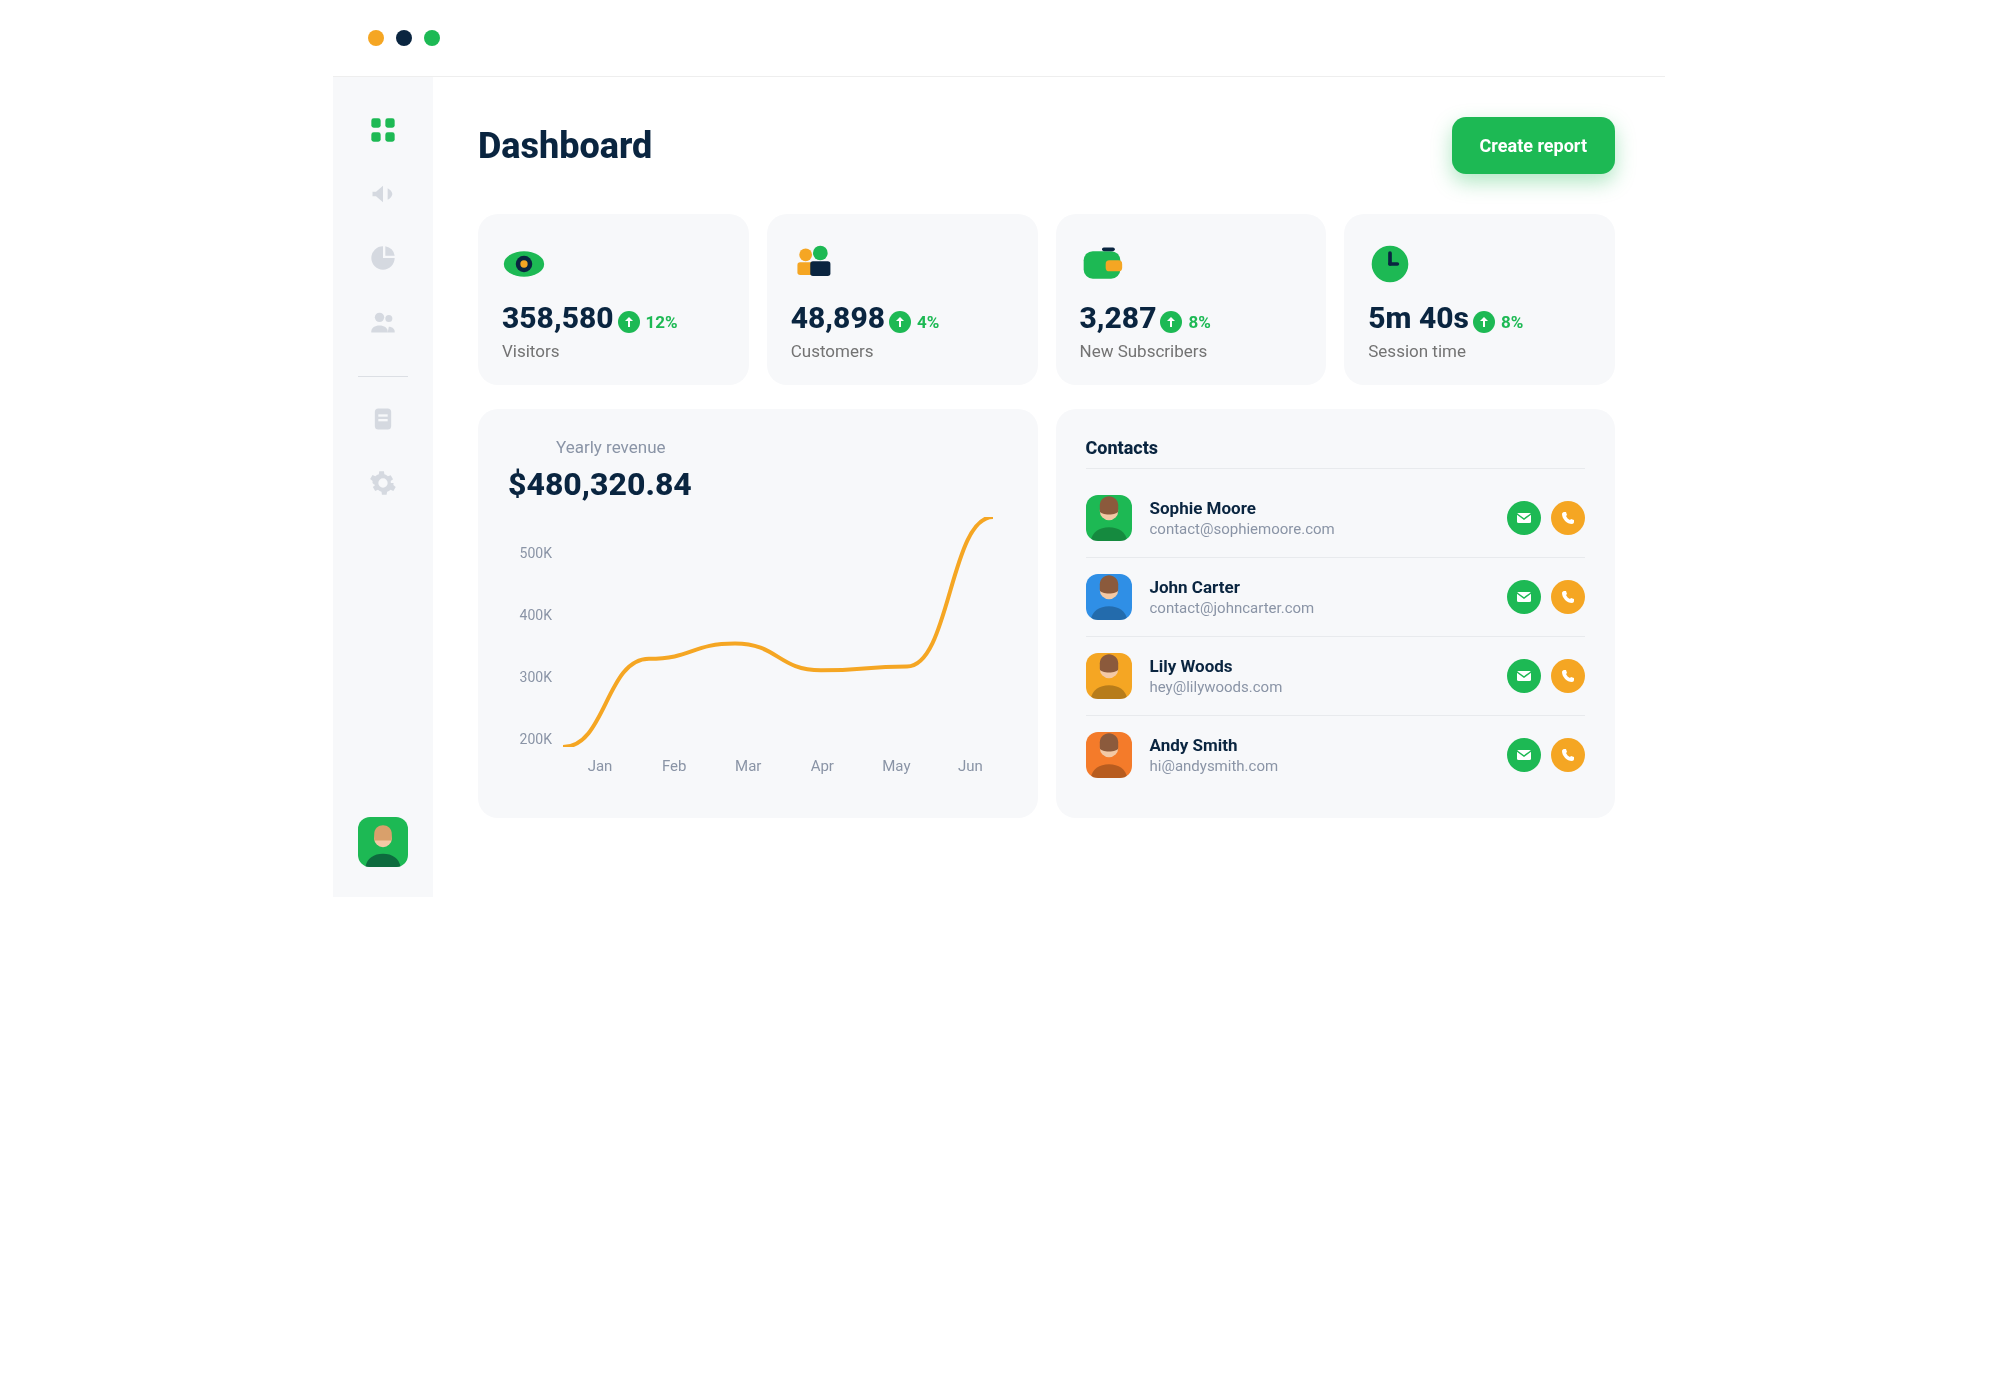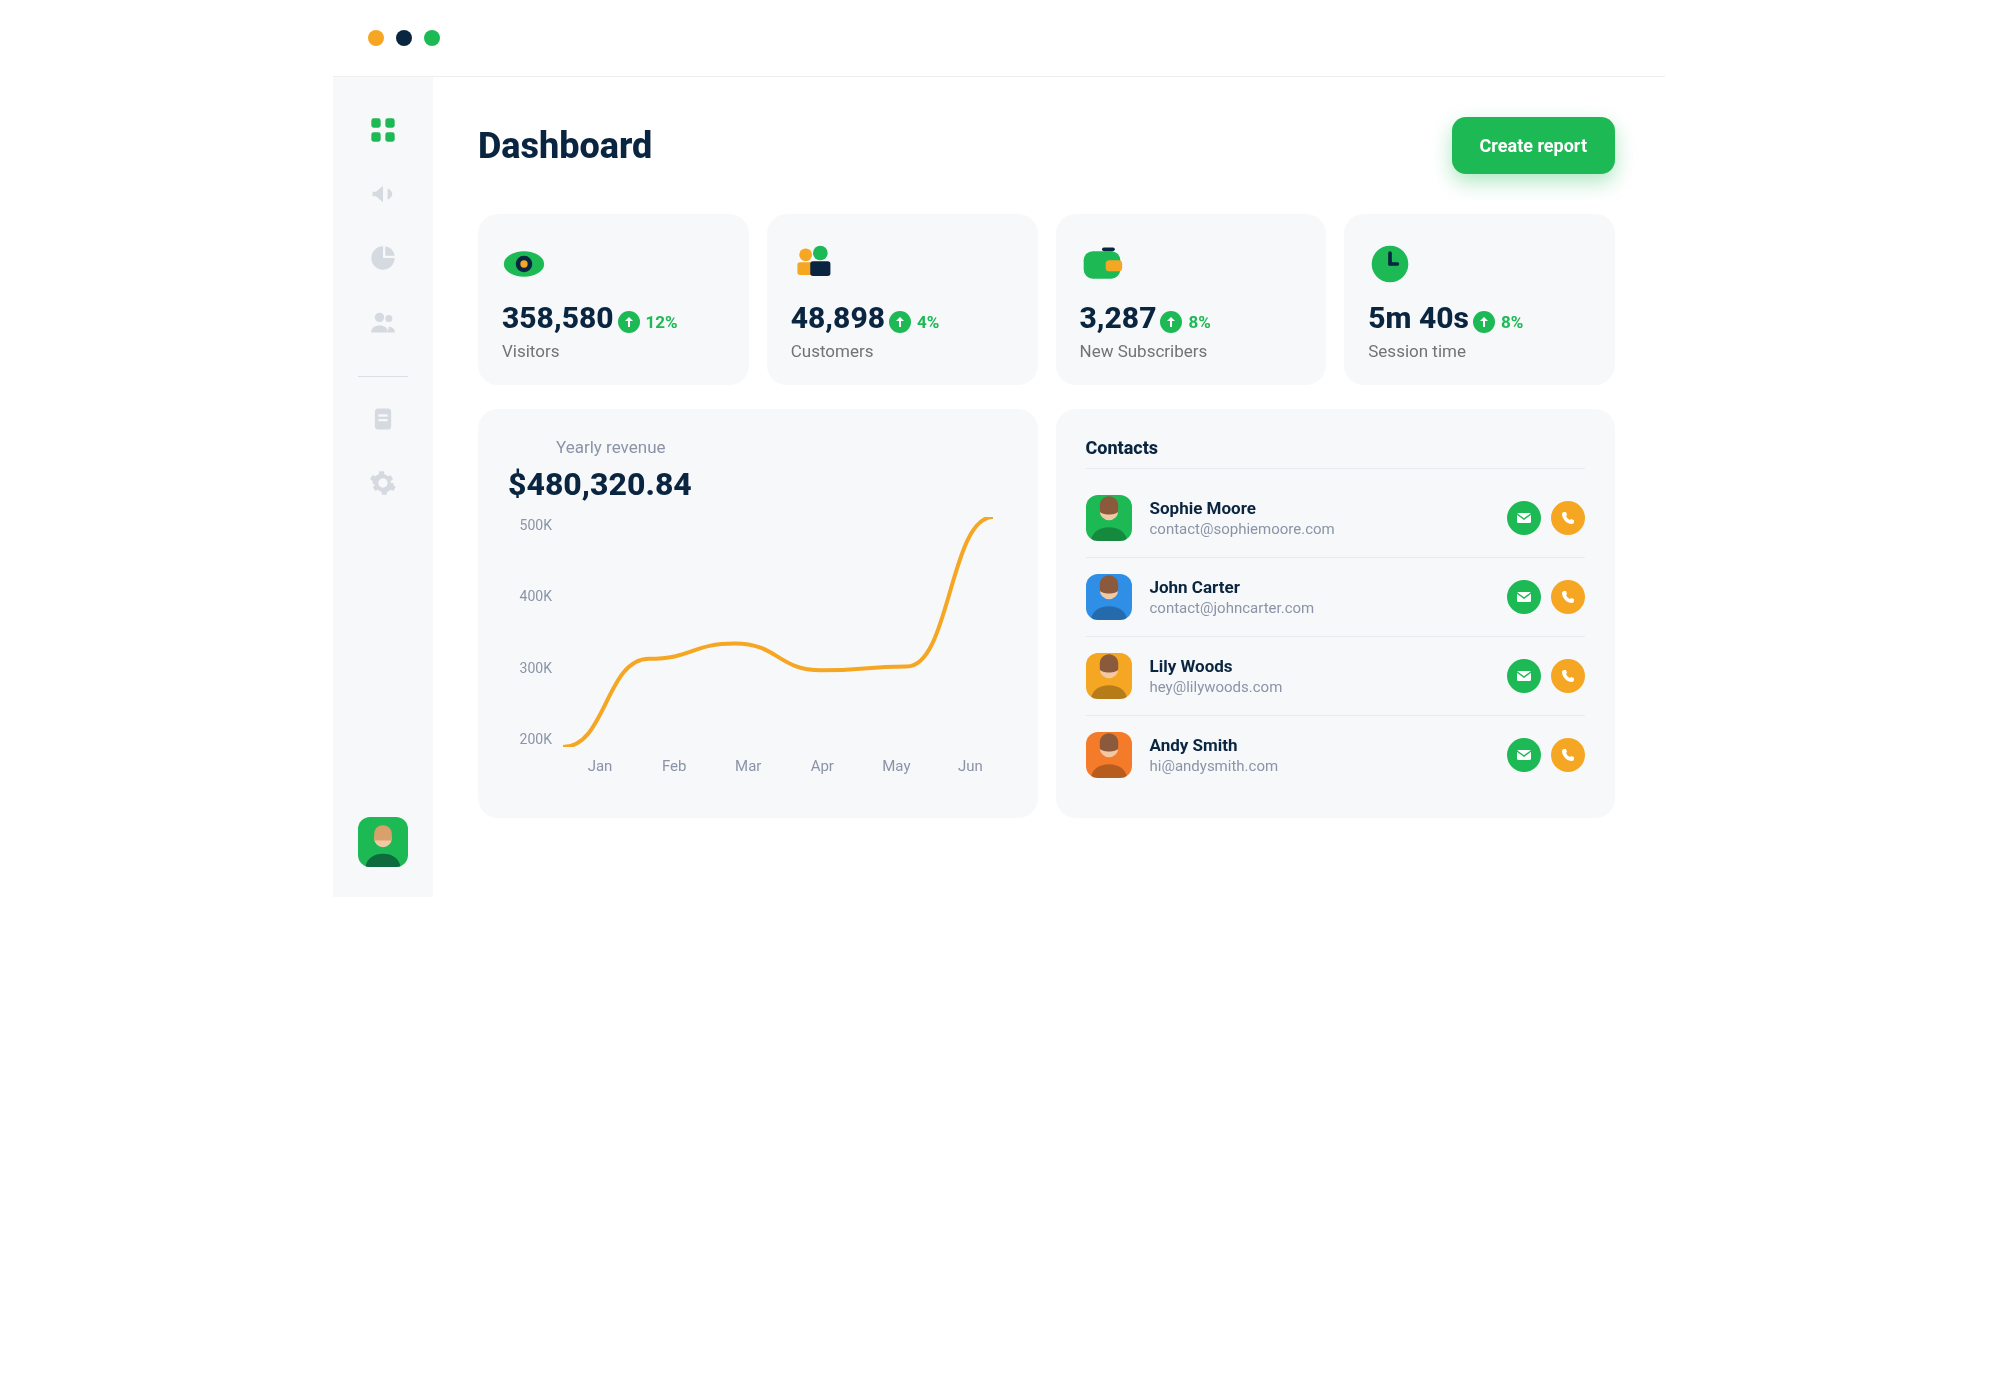--- a/index.html
+++ b/index.html
@@ -29,21 +29,21 @@
 .delta-circle { width:22px; height:22px; border-radius:50%; background:#1db954; display:flex; align-items:center; justify-content:center; margin-right:6px; }
 .delta-circle svg { width:12px; height:12px; }
 .delta-text { color:#1db954; font-weight:700; font-size:17px; }
 .card-label { color:#737373; font-size:17px; margin-top:6px; }
 .row2 { display:grid; grid-template-columns:1fr 1fr; gap:18px; }
 .panel { background:#f7f8fa; border-radius:20px; padding:28px 30px 24px; }
 .panel-subtitle { color:#8a94a6; font-size:17px; margin-bottom:8px;margin-left:48px; }
 .panel-bignum { font-size:32px; font-weight:800; color:#0a2540; margin-bottom:14px; }
 .chart-wrap { position:relative; width:100%; }
 .ylabels { position:absolute; left:0; top:0; height:230px; display:flex; flex-direction:column; justify-content:space-between; width:50px; }
-.ylabel { font-size:14px; color:#8a94a6; text-align:right; padding-right:6px; }
+.ylabel { font-size:14px; color:#8a94a6; text-align:right; padding-right:6px;margin-top:28px; }
 .chart-svg { margin-left:55px; display:block; }
 .xlabels { display:flex; justify-content:center; margin-left:55px; margin-top:10px; }
 .xlabel { font-size:15px; color:#8a94a6; flex:1; text-align:center; }
 .contacts-title { font-size:18px; font-weight:800; color:#0a2540; margin-bottom:10px; padding-bottom:10px; border-bottom:1px solid #e8eaed; }
 .contact-row { display:flex; align-items:center; padding:16px 0; border-bottom:1px solid #e8eaed; }
 .contact-row:last-child { border-bottom:none; }
 .contact-avatar { width:46px; height:46px; border-radius:12px; margin-right:18px; display:flex; align-items:flex-end; justify-content:center; overflow:hidden; }
 .contact-info { flex:1; }
 .contact-name { font-size:17px; font-weight:700; color:#0a2540; }
 .contact-email { font-size:15px; color:#8a94a6; margin-top:2px; }

